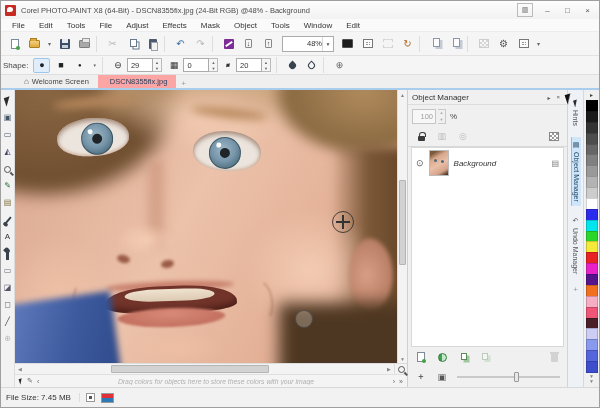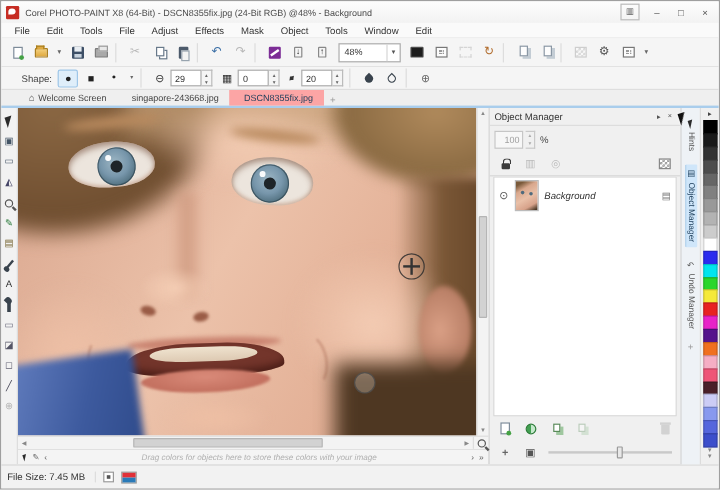--- a/index.html
+++ b/index.html
@@ -18,21 +18,21 @@
   .menu-item{font-size:8px;color:#333;padding:0 7px;line-height:13px;}
   
   .toolbar{height:24px;background:#f5f5f5;border-bottom:1px solid #e2e2e2;display:flex;align-items:center;padding-left:4px;gap:1px;flex:0 0 auto;}
   .tbtn{width:19px;height:19px;display:flex;align-items:center;justify-content:center;border-radius:2px;position:relative;}
   .tbtn.disabled{opacity:.35;}
   .tbtn .tg{font-size:10px;color:#444;line-height:1;}
   .tbtn .tg.caretg{font-size:6px;color:#666;}
   .tbtn:has(.caretg){width:9px;}
   .tsep{width:5px;height:16px;border-left:1px solid #ddd;margin:0 1px;}
   .tbtn .tg.boxed{border:1px solid #888;padding:0 1px;font-size:7px;border-radius:1px;color:#333;}
-  .combo{width:52px;height:16px;border:1px solid #ababab;background:#fff;display:flex;align-items:center;margin:0 3px;}
+  .combo{width:52px;height:16px;border:1px solid #ababab;background:#fff;display:flex;align-items:center;margin:0 3px;text-align:right;}
   .combo .cval{flex:1;font-size:7.5px;color:#333;padding-left:4px;}
   .combo .cbtn{width:11px;height:100%;border-left:1px solid #d6d6d6;display:flex;align-items:center;justify-content:center;font-size:5px;color:#555;}
   
   .ic-page{width:8px;height:10px;background:#fff;border:1px solid #7d8b99;position:relative;}
   .ic-page.pnew::after{content:"";position:absolute;right:-2px;bottom:-2px;width:4px;height:4px;background:#44a144;border-radius:50%;}
   .ic-folder{width:11px;height:8px;background:linear-gradient(#f3cf7c,#dfa93f);border:1px solid #a97f22;border-radius:1px;position:relative;}
   .ic-folder::before{content:"";position:absolute;left:0;top:-3px;width:5px;height:2px;background:#dfa93f;border:1px solid #a97f22;border-bottom:none;}
   .ic-floppy{width:10px;height:10px;background:#3d4f66;border-radius:1px;position:relative;}
   .ic-floppy::before{content:"";position:absolute;left:2px;top:0;width:6px;height:4px;background:#e8edf2;}
   .ic-floppy::after{content:"";position:absolute;left:2px;bottom:1px;width:6px;height:3px;background:#c7d2dd;}
@@ -61,21 +61,21 @@
   .ic-drop.hollow{background:#f5f5f5;border:1.5px solid #39434d;}
   .ic-lock{width:7px;height:5px;background:#3b3b3b;position:relative;margin-top:4px;border-radius:1px;}
   .ic-lock::before{content:"";position:absolute;left:1px;top:-4px;width:5px;height:4px;border:1.4px solid #3b3b3b;border-bottom:none;border-radius:3px 3px 0 0;}
   .ic-trash{width:7px;height:8px;background:#9b9b9b;border-radius:0 0 1px 1px;position:relative;margin-top:2px;}
   .ic-trash::before{content:"";position:absolute;left:-1px;top:-2px;width:9px;height:1.5px;background:#9b9b9b;}
   .ic-lens{width:9px;height:9px;border-radius:50%;border:1px solid #2e7d3a;background:linear-gradient(90deg,#43a052 50%,#c5e8cc 50%);}
   .ic-dup{width:6px;height:7px;background:#fff;border:1px solid #5a8a5a;box-shadow:2.5px 2.5px 0 0 #9fc79f;margin:-2px -2px 0 0;}
   .ic-origin{width:9px;height:9px;border:1px solid #999;background:#fff;position:relative;}
   .ic-origin::after{content:"";position:absolute;left:2px;top:2px;width:3px;height:3px;background:#555;}
   
-  .shapebar{height:19px;background:#f5f5f5;border-bottom:1px solid #dedede;display:flex;align-items:center;padding-left:17px;gap:2px;flex:0 0 auto;}
+  .shapebar{height:19px;background:#f5f5f5;border-bottom:1px solid #dedede;display:flex;align-items:center;padding-left:2px;gap:2px;flex:0 0 auto;}
   .sb-label{font-size:8px;color:#444;margin-right:3px;}
   .sbtn{width:17px;height:15px;display:flex;align-items:center;justify-content:center;border:1px solid transparent;border-radius:2px;}
   .sbtn.sel{border-color:#9ec6e8;background:#dfeefa;}
   .sbtn .sg{font-size:9px;color:#222;line-height:1;}
   .spin-group{display:flex;align-items:center;margin:0 2px;}
   .sfield{width:26px;height:14px;border:1px solid #ababab;background:#fff;font-size:7.5px;color:#333;display:flex;align-items:center;padding-left:3px;}
   .spinner{display:flex;flex-direction:column;border:1px solid #bbb;border-left:none;height:14px;width:9px;}
   .spinner span{flex:1;font-size:4px;color:#666;display:flex;align-items:center;justify-content:center;}
   .sico{font-size:9px;color:#333;margin:0 1px 0 4px;}
   
@@ -364,24 +364,20 @@
         <span class="sg" style="color:#666;">⊕</span>
       </div>
   </div>
 
   <div class="tabbar">
     <span style="display:flex;align-items:flex-end;">
       <div class="dtab2">
           <span class="tab-ic">⌂</span>
           <span>Welcome Screen</span>
         </div>
-        <div class="dtab2">
-          <span class="tab-ic"></span>
-          <span>singapore-243668.jpg</span>
-        </div>
         <div class="dtab2 active">
           <span class="tab-ic"></span>
           <span>DSCN8355fix.jpg</span>
         </div>
     </span>
     <div class="tab-plus">+</div>
   </div>
 
   <div class="main">
 

